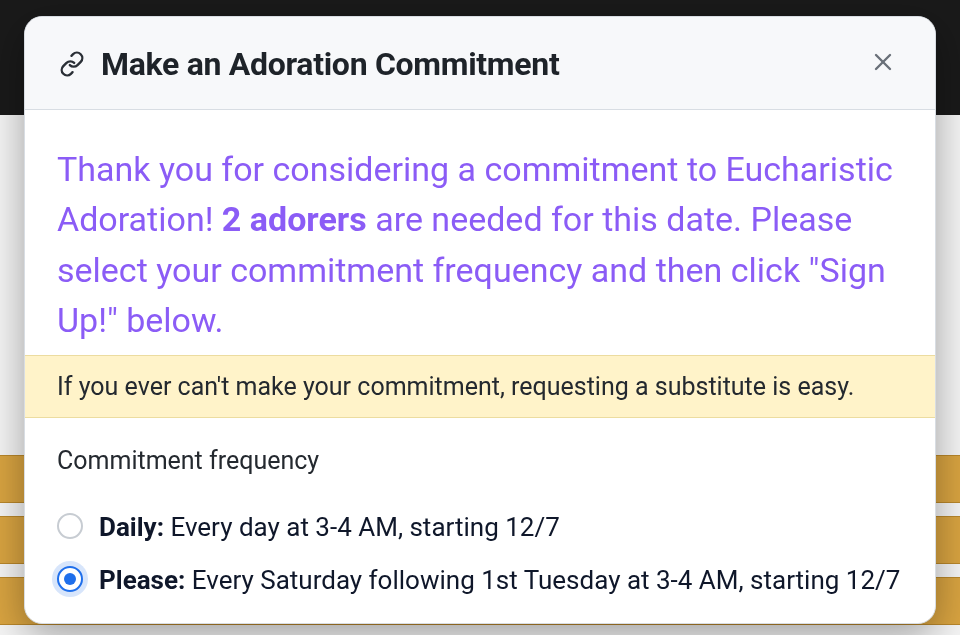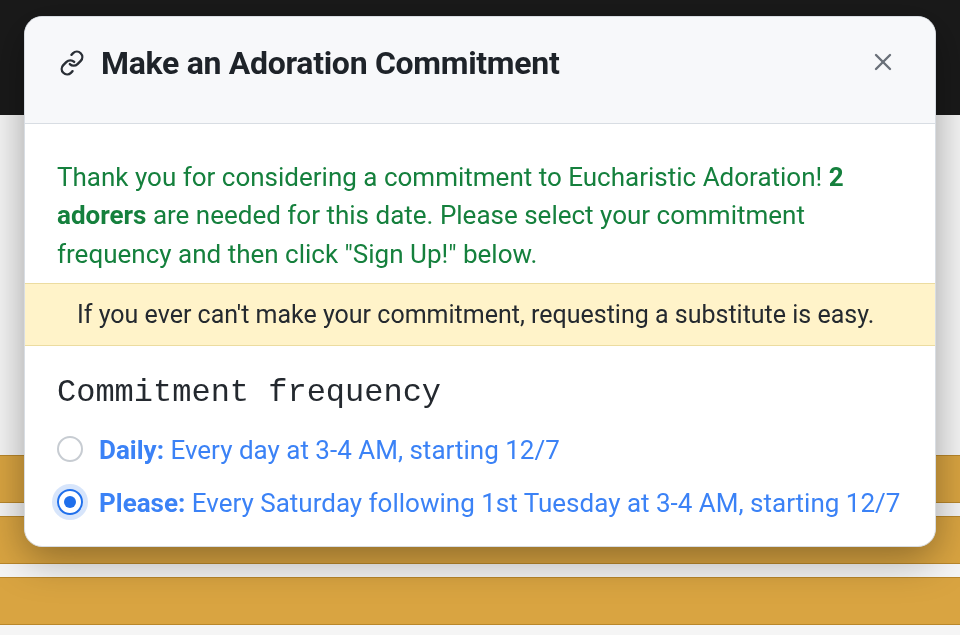--- a/index.html
+++ b/index.html
@@ -13,57 +13,57 @@
     .modal {
       position: absolute;
       left: 24px; right: 24px; top: 16px;
       background: #fff;
       border-radius: 18px;
       box-shadow: 0 12px 40px rgba(0,0,0,0.35);
       overflow: hidden;
       border: 1px solid #d8dde3;
     }
     .modal-header {
-      display: flex; align-items: center; justify-content: space-between;
-      padding: 26px 32px 40px 32px;
+      display: flex; align-items: flex-end; justify-content: space-between;
+      padding: 26px 32px 26px 32px;
       background: #f7f8fa;
       border-bottom: 1px solid #d8dde3;
     }
     .modal-title-wrap { display: flex; align-items: center; gap: 14px; }
     .link-icon { width: 30px; height: 30px; display:flex; align-items:center; justify-content:center; color:#2a2f36; }
     .modal-title { font-size: 32px; font-weight: 700; color: #1e2329; letter-spacing: -0.3px; }
     .close-btn { width: 40px; height: 40px; display:flex; align-items:center; justify-content:center; color:#6a7079; cursor:pointer; background:none; border:none; border-radius:6px; }
     .modal-body { padding: 34px 32px 10px 32px; }
-    .intro { font-size: 26px; line-height: 1.48; color: #15803d; }
+    .intro { font-size: 34px; line-height: 1.48; color: #8b5cf6; }
     .intro b { font-weight: 700; }
     .banner {
       background: #fff3c9;
       border-top: 1px solid #ecdca0;
       border-bottom: 1px solid #ecdca0;
-      padding: 16px 52px;
+      padding: 16px 32px;
       font-size: 25px;
       color: #24292f;
     }
     .section { padding: 28px 32px 8px 32px; }
-    .section-label { font-size: 32px; color: #24292f; margin-bottom: 21px; font-family: Liberation Mono, monospace; }
+    .section-label { font-size: 25px; color: #24292f; margin-bottom: 34px; }
     .radio-row { display:flex; align-items: flex-start; gap: 16px; margin-bottom: 16px; cursor:pointer; }
     .radio {
       width: 26px; height: 26px; border-radius: 50%;
       border: 2px solid #c7ccd2; background: #fff;
       margin-top: 4px; flex: 0 0 26px;
       display:flex; align-items:center; justify-content:center;
     }
     .radio.selected {
       border-color: #1f6feb; background: #fff;
       box-shadow: 0 0 0 5px rgba(31,111,235,0.18);
     }
     .radio.selected::after {
       content:""; width: 12px; height: 12px; border-radius:50%; background:#1f6feb;
     }
-    .radio-label { font-size: 26px; line-height: 1.42; color:#3b82f6; }
+    .radio-label { font-size: 26px; line-height: 1.42; color:#0f172a; }
     .radio-label b { font-weight: 700; }
   </style>
 </head>
 <body>
 
 <div class="backdrop">
   <div class="bg-gray" style="top:115px; height:520px;"></div>
   <div class="bg-stripe" style="top:455px;"></div>
   <div class="bg-stripe" style="top:516px;"></div>
   <div class="bg-stripe" style="top:577px;"></div>

